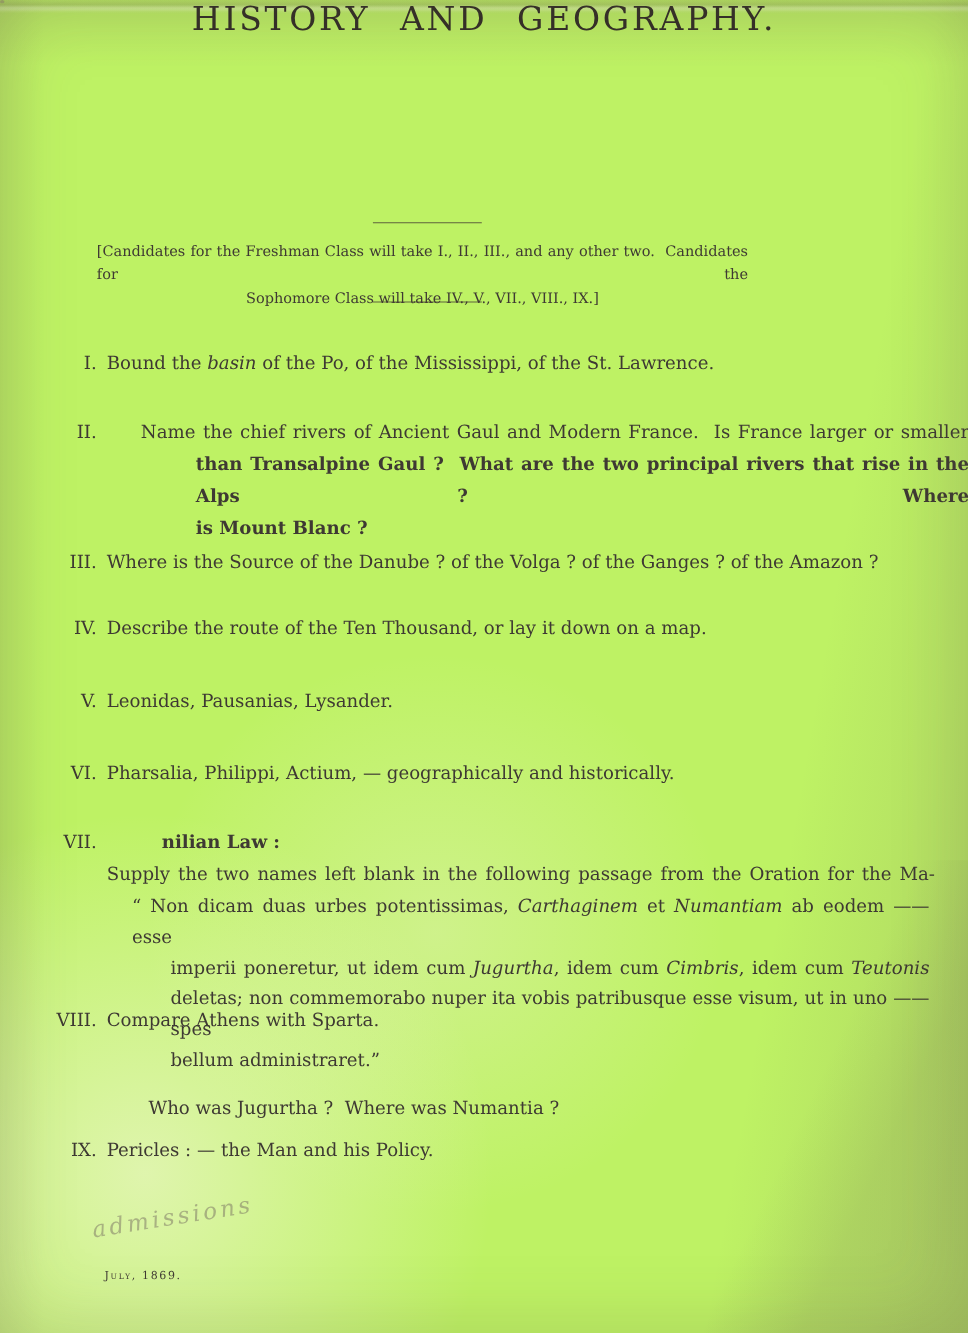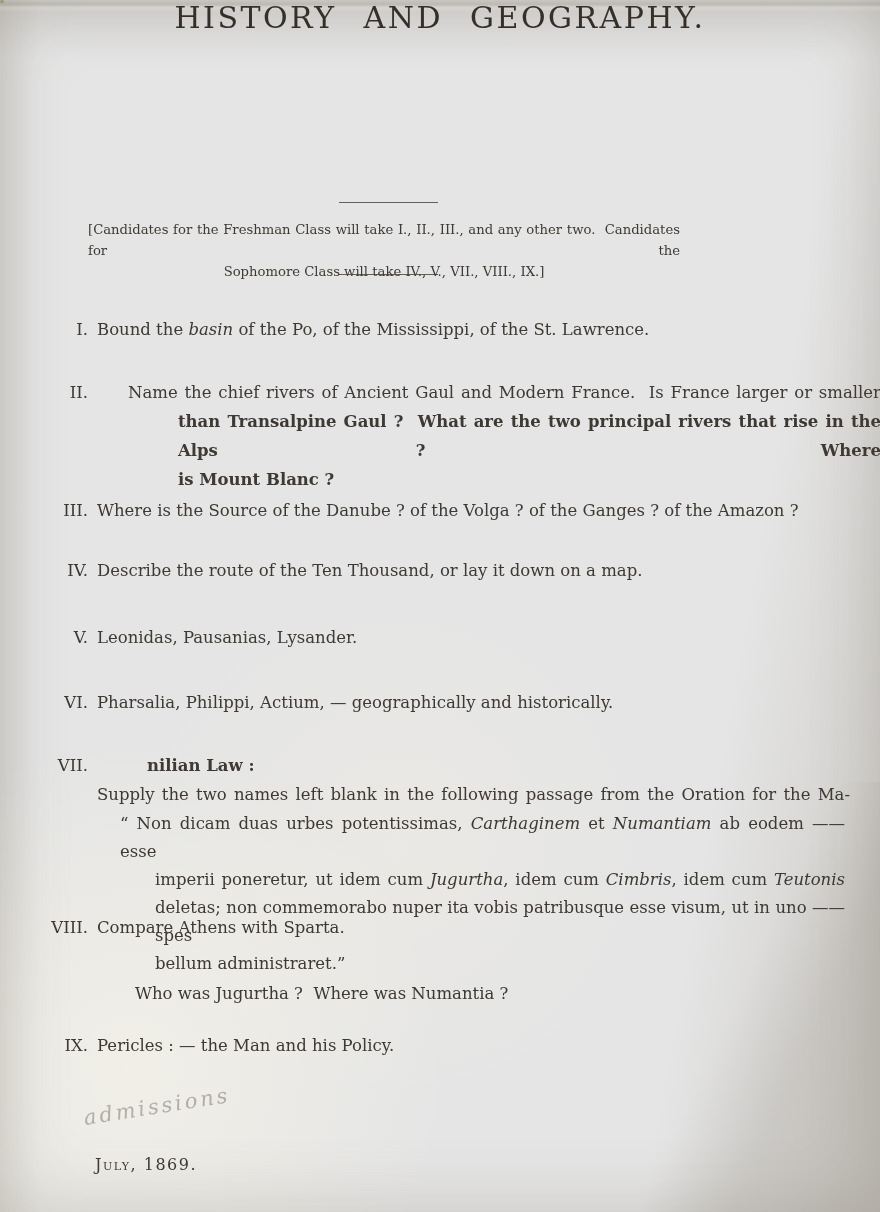--- a/index.html
+++ b/index.html
@@ -1,18 +1,18 @@
 <!DOCTYPE html>
 <html><head>
 <meta charset="utf-8">
 <style>
   html,body { margin:0; padding:0; background:#c8c2b3; }
   .paper {
     position:relative; width:880px; height:1212px; overflow:hidden;
-    background:#e5e5e5;
+    background:#bef264;
     font-family:"DejaVu Serif", serif;
     color:#3e3933;
   }
   .shading { position:absolute; inset:0; pointer-events:none;
     background:
       radial-gradient(ellipse 60% 45% at 15% 88%, rgba(250,247,233,0.55), transparent 60%),
       radial-gradient(ellipse 50% 35% at 45% 70%, rgba(245,241,228,0.30), transparent 60%),
       linear-gradient(100deg, transparent 78%, rgba(120,110,92,0.20) 96%),
       linear-gradient(to bottom, rgba(115,105,88,0.12), transparent 60px),
       linear-gradient(to right, rgba(115,105,88,0.10), transparent 40px);
@@ -58,26 +58,26 @@
   .note .l2 { text-align:center; }
 
   .questions { position:absolute; inset:0; }
   .question { position:absolute; left:0; width:880px; font-size:16.5px; line-height:29px; }
   .numeral { position:absolute; left:0; top:0; width:88px; text-align:right; }
   .qbody { margin-left:97px; width:753px; }
   .qline.j { text-align:justify; text-align-last:justify; }
   .qline.indent { padding-left:50px;font-weight:bold; }
   .quote { margin-left:23px; width:725px; line-height:28px; margin-top:1px; }
   .quote .qline.qcont { padding-left:35px; }
-  .followup { margin-top:1px; margin-left:38px; }
+  .followup { margin-top:15px; margin-left:38px; }
 
   .handwriting { position:absolute; left:84px; top:1106px;
     font-style:italic; font-size:21px; letter-spacing:3px;
     color:rgba(120,112,98,0.50); transform:rotate(-9deg); transform-origin:left center; }
-  .date { position:absolute; left:95px; top:1155px; font-size:16px;
+  .date { position:absolute; left:95px; top:1155px; font-size:10px;
     font-variant:small-caps; letter-spacing:1.5px; color:#3f3a33; }
 </style>
 </head>
 <body>
 
 <div class="paper">
   <div class="shading"></div>
   <div class="crease-top"></div>
   <div class="crease-mid"></div>
   <div class="crease-right"></div>

